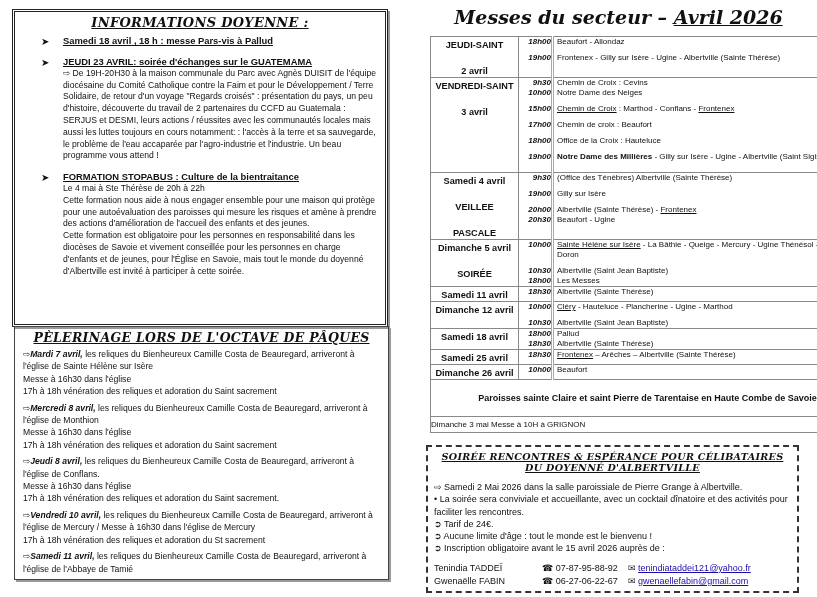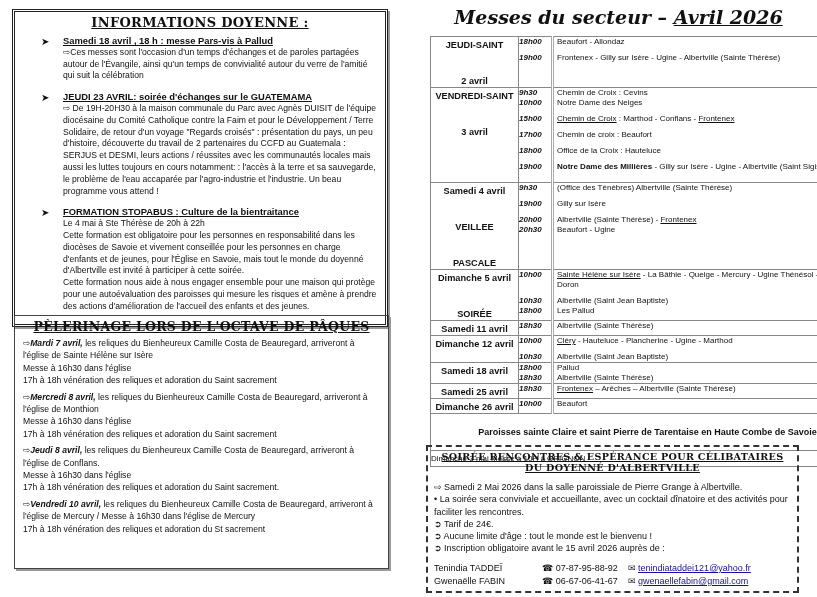--- a/index.html
+++ b/index.html
@@ -7,32 +7,32 @@
   body { position: relative; font-family: "Liberation Sans", sans-serif; color: #111; }
 
   
   #info-box {
     position: absolute; left: 12px; top: 9px; width: 376px; height: 318px;
     border: 3px double #222; padding: 3px 8px 0 8px;
     box-shadow: 2px 2px 0 #999;
   }
   .serif-title {
     font-family: "DejaVu Serif", serif; font-weight: bold; text-decoration: underline;
-    text-align: center; letter-spacing: 0.3px;
+    text-align: center; letter-spacing: 0.3px; font-style: italic;
   }
   #info-title { font-size: 13px; margin-bottom: 5px; }
   .info-item { display: flex; margin-left: 18px; margin-bottom: 9px; }
   .info-item .bullet { width: 22px; font-size: 10px; flex: none; padding-top: 1px; }
   .info-item .body { font-size: 8.6px; line-height: 11.8px; }
   .info-item .head { font-weight: bold; text-decoration: underline; font-size: 9.4px; }
   .info-item .head .plain { text-decoration: none; }
 
   
   #pilgrim-box {
-    position: absolute; left: 14px; top: 315px; width: 375px; height: 254px;
+    position: absolute; left: 14px; top: 326px; width: 375px; height: 254px;
     border: 1px solid #444; padding: 3px 8px 0 8px;
     box-shadow: 2px 2px 0 #999;
   }
   #pilgrim-title { font-size: 12.5px; margin-bottom: 3px; }
   .pilgrim-item { font-size: 8.6px; line-height: 12.4px; margin-bottom: 4px; }
   .pilgrim-item .day { font-weight: bold; font-style: italic; }
 
   
   #messes-title {
     position: absolute; left: 420px; top: 6px; width: 397px; text-align: center;
@@ -41,29 +41,29 @@
   #messes-title .month { text-decoration: underline; }
 
   #mass-table {
     position: absolute; left: 430px; top: 36px; width: 435px;
     border-collapse: collapse; font-size: 8px;
   }
   #mass-table td { border: 1px solid #888; vertical-align: top; }
   #mass-table td.day {
     width: 88px; text-align: center; font-weight: bold; font-size: 9.2px; padding-top: 2px;
   }
-  #mass-table td.times { width: 34px; text-align: left; font-weight: bold; font-style: italic; border-right: 3px double #aaa; }
+  #mass-table td.times { width: 34px; text-align: right; font-weight: bold; font-style: italic; border-right: 3px double #aaa; }
   #mass-table td.places { padding-left: 3px; }
   .slot { height: 10px; line-height: 10px; white-space: nowrap; }
   .slot.gap { margin-top: 6px; }
   .slot.tall { height: 20px; white-space: normal; line-height: 10px; }
   .place-b { font-weight: bold; }
   .place-u { text-decoration: underline; font-weight: normal; }
   .day-line { display: block; line-height: 12px; }
-  .day-line.gap { margin-top: 24px; }
+  .day-line.gap { margin-top: 14px; }
   #mass-table td.footer { text-align: center; font-weight: bold; font-size: 9px; padding: 13px 0; }
   #mass-table td.footer2 { text-align: left; font-size: 8px; padding: 3px 0; }
 
   
   #soiree-box {
     position: absolute; left: 426px; top: 445px; width: 373px; height: 148px;
     border: 2px dashed #333; padding: 4px 6px;
   }
   #soiree-title { font-size: 9.6px; line-height: 11px; }
   .soiree-lines { margin-top: 8px; font-size: 9px; line-height: 12.3px; }
@@ -76,49 +76,49 @@
 </head>
 <body>
 
 <div id="info-box">
   <div id="info-title" class="serif-title">INFORMATIONS DOYENNE :</div>
   <div id="info-items">
       <div class="info-item">
         <span class="bullet">➤</span>
         <div class="body">
           <div class="head"><span>Samedi 18 avril , 18 h  : messe Pars-vis à Pallud</span></div>
-          <div>⇨Ces messes sont l'occasion d'un temps d'échanges et de paroles partagées autour de l'Évangile, ainsi qu'un temps de convivialité autour du verre de l'amitié qui suit la célébration</div>
         </div>
       </div>
       <div class="info-item">
         <span class="bullet">➤</span>
         <div class="body">
           <div class="head"><span>JEUDI 23 AVRIL: soirée d'échanges sur le GUATEMAMA</span></div>
           <div>⇨ De 19H-20H30 à la maison communale du Parc avec Agnès DUISIT de l'équipe diocésaine du Comité Catholique contre la Faim et pour le Développement / Terre Solidaire, de retour d'un voyage "Regards croisés" : présentation du pays, un peu d'histoire, découverte du travail de 2 partenaires du CCFD au Guatemala : SERJUS et DESMI, leurs actions / réussites avec les communautés locales mais aussi les luttes toujours en cours notamment: : l'accès à la terre et sa sauvegarde, le problème de l'eau accaparée par l'agro-industrie et l'industrie. Un beau programme vous attend !</div>
         </div>
       </div>
       <div class="info-item">
         <span class="bullet">➤</span>
         <div class="body">
           <div class="head"><span>FORMATION STOPABUS :</span><span class="plain"> Culture de la bientraitance</span></div>
           <div>Le 4 mai à Ste Thérèse de 20h à 22h</div>
+          <div>Cette formation nous aide à nous engager ensemble pour une maison qui protège pour une autoévaluation des paroisses qui mesure les risques et amène à prendre des actions d'amélioration de l'accueil des enfants et des jeunes.</div>
           <div>Cette formation est obligatoire pour les personnes en responsabilité dans les diocèses de Savoie et vivement conseillée pour les personnes en charge d'enfants et de jeunes, pour l'Église en Savoie, mais tout le monde du doyenné d'Albertville est invité à participer à cette soirée.</div>
-          <div>Cette formation nous aide à nous engager ensemble pour une maison qui protège pour une autoévaluation des paroisses qui mesure les risques et amène à prendre des actions d'amélioration de l'accueil des enfants et des jeunes.</div>
         </div>
       </div>
     </div>
 </div>
 
 <div id="pilgrim-box">
   <div id="pilgrim-title" class="serif-title">PÈLERINAGE LORS DE L'OCTAVE DE PÂQUES</div>
   <div id="pilgrim-items">
       <div class="pilgrim-item"><span>⇨</span><span class="day">Mardi 7 avril,</span><span> les reliques du Bienheureux Camille Costa de Beauregard, arriveront à l'église de Sainte Hélène sur Isère</span><br><span>Messe à 16h30 dans l'église</span><br><span>17h à 18h vénération des reliques et adoration du Saint sacrement</span></div>
       <div class="pilgrim-item"><span>⇨</span><span class="day">Mercredi 8 avril,</span><span> les reliques du Bienheureux Camille Costa de Beauregard, arriveront à l'église de Monthion</span><br><span>Messe à 16h30 dans l'église</span><br><span>17h à 18h vénération des reliques et adoration du Saint sacrement</span></div>
       <div class="pilgrim-item"><span>⇨</span><span class="day">Jeudi 8 avril,</span><span> les reliques du Bienheureux Camille Costa de Beauregard, arriveront à l'église de Conflans.</span><br><span>Messe à 16h30 dans l'église</span><br><span>17h à 18h vénération des reliques et adoration du Saint sacrement.</span></div>
       <div class="pilgrim-item"><span>⇨</span><span class="day">Vendredi 10 avril,</span><span> les reliques du Bienheureux Camille Costa de Beauregard, arriveront à l'église de Mercury  /   Messe à 16h30 dans l'église de Mercury</span><br><span>17h à 18h vénération des reliques et adoration du St sacrement</span></div>
+      <div class="pilgrim-item"><span>⇨</span><span class="day">Samedi 11 avril,</span><span> les reliques du Bienheureux Camille Costa de Beauregard, arriveront à l'église de l'Abbaye de Tamié</span></div>
     </div>
 </div>
 
 <div id="messes-title">
   <span>Messes du secteur – </span><span class="month">Avril 2026</span>
 </div>
 
 <table id="mass-table">
   <tbody id="mass-body">
       <tr>
@@ -182,21 +182,21 @@
           <span class="day-line gap">SOIRÉE</span>
         </td>
         <td class="times">
           <div class="slot tall">10h00</div>
           <div class="slot gap">10h30</div>
           <div class="slot">18h00</div>
         </td>
         <td class="places">
           <div class="slot tall"><span class="place-u">Sainte Hélène sur Isère</span><span> - La Bâthie - Queige - Mercury - Ugine Thénésol -Villard sur Doron</span></div>
           <div class="slot gap"><span>Albertville (Saint Jean Baptiste)</span></div>
-          <div class="slot"><span>Les Pallud</span></div>
+          <div class="slot"><span>Les Messes</span></div>
         </td>
       </tr>
       <tr>
         <td class="day">
           <span class="day-line">Samedi 11 avril</span>
         </td>
         <td class="times">
           <div class="slot">18h30</div>
         </td>
         <td class="places">
@@ -270,17 +270,17 @@
       <div>➲ Inscription obligatoire avant le 15 avril 2026 auprès de :</div>
     </div>
   <div class="contacts" id="contacts">
       <div class="contact-row">
         <span class="cname">Tenindia TADDEÏ</span>
         <span class="cphone">☎ 07-87-95-88-92</span>
         <span><span>✉</span> <a href="#">tenindiataddei121@yahoo.fr</a></span>
       </div>
       <div class="contact-row">
         <span class="cname">Gwenaëlle FABIN</span>
-        <span class="cphone">☎ 06-67-06-41-67</span>
+        <span class="cphone">☎ 06-27-06-22-67</span>
         <span><span>✉</span> <a href="#">gwenaellefabin@gmail.com</a></span>
       </div>
     </div>
 </div>
 
 </body></html>

